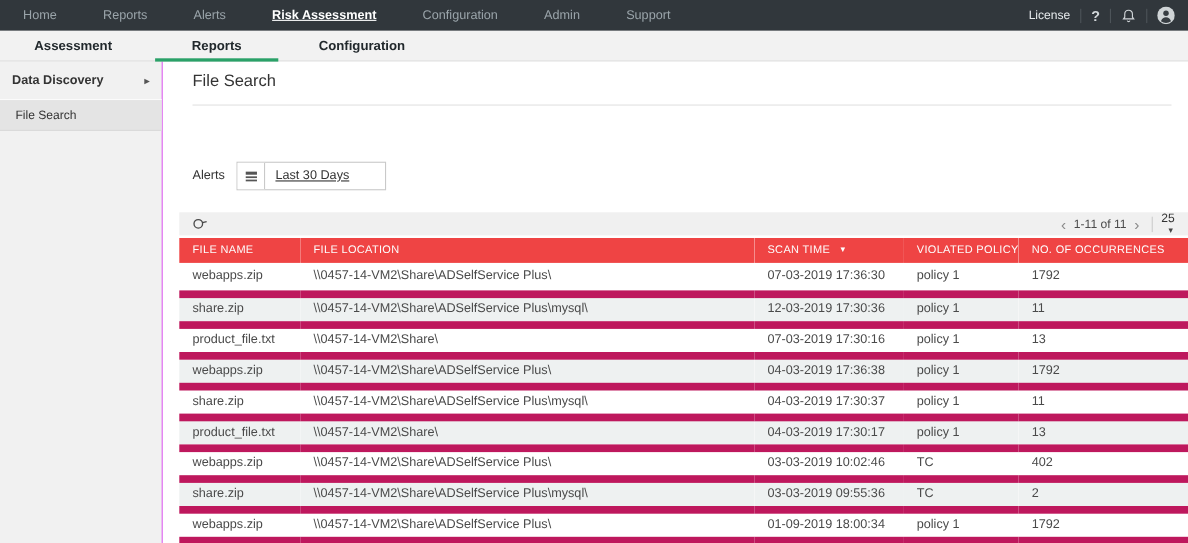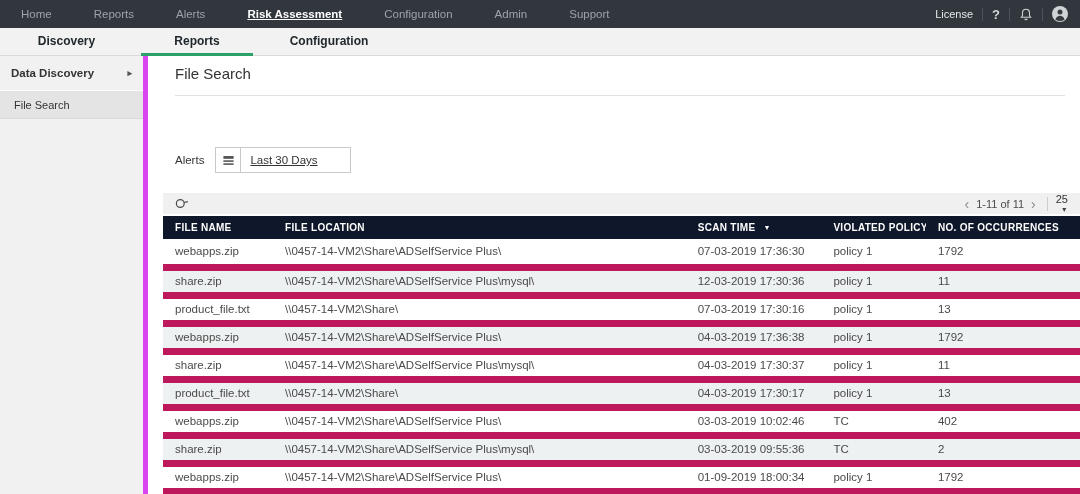--- a/index.html
+++ b/index.html
@@ -25,21 +25,21 @@
   .subtab { text-align:center; font-size:12px; font-weight:bold; color:#21282c;
             line-height:26px; position:relative; cursor:pointer; }
   .subtab-dashboard { width:133px; }
   .subtab-reports { width:112px; margin-left:8px; }
   .subtab-configuration { width:140px; margin-left:6px; }
   .subtab.active::after { content:""; position:absolute; left:0; right:0; bottom:-1px;
                           height:3px; background:#2aa168; }
 
   
   .layout { display:flex; height:438px; }
-  .sidebar { width:148px; background:#f1f1f1; border-right:5px solid #d946ef; }
+  .sidebar { width:148px; background:#f1f1f1; border-right:1px solid #d946ef; }
   .sidebar-section { height:35px; display:flex; align-items:center; padding:0 11px;
                      font-size:11.5px; font-weight:bold; color:#333; cursor:pointer;
                      border-bottom:1px solid #fbfbfb; }
   .sidebar-section .arrow { margin-left:auto; font-size:9px; color:#555; }
   .sidebar-item { height:28px; line-height:28px; padding-left:14px; font-size:11px;
                   color:#333; background:#e4e4e4; border-bottom:1px solid #d9d9d9; cursor:pointer; }
 
   .main { flex:1; background:#fff; padding-left:15px; }
   .page-title { margin:9px 12px 0; font-size:15px; font-weight:normal; color:#333; }
   .title-divider { height:1px; background:#e2e2e2; margin:13px 15px 0 12px; }
@@ -59,21 +59,21 @@
   .search-btn { display:flex; align-items:center; cursor:pointer; }
   .pagination { margin-left:auto; display:flex; align-items:center; font-size:11px; color:#555; }
   .pg-chevron { color:#8a8a8a; font-size:14px; line-height:14px; padding:0 7px; cursor:pointer; }
   .pg-range { color:#4b4b4b; }
   .pg-sep { width:1px; height:14px; background:#cccccc; margin:0 8px 0 4px; }
   .page-size { display:flex; align-items:center; cursor:pointer; color:#333;flex-direction:column; }
   .page-size .caret { font-size:8px; margin-left:5px; color:#444; }
 
   
   table { width:100%; border-collapse:collapse; table-layout:fixed; margin-top:2px; }
-  thead th { background:#0f172a; color:#fdfdfd; font-size:10px; font-weight:bold;
+  thead th { background:#ef4444; color:#fdfdfd; font-size:10px; font-weight:normal;
              text-align:left; padding:6px 4px 6px 12px; letter-spacing:.3px;
              white-space:nowrap; overflow:hidden; cursor:pointer; }
   thead .sort-caret { font-size:7px; margin-left:5px; color:#ffffff; vertical-align:1px; }
   tbody td { font-size:11.5px; color:#4a4a4a; padding:0 4px 0 12px; height:28px;
              border-bottom:7px solid #be185d; white-space:nowrap; overflow:hidden; }
   tbody tr:nth-child(even) { background:#eef1f1; }
   tbody tr:nth-child(odd) { background:#ffffff; }
 </style>
 </head>
 <body>
@@ -104,21 +104,21 @@
       <svg width="16" height="16" viewBox="0 0 16 16">
         <circle cx="8" cy="8" r="8" fill="#cfd4d6"></circle>
         <circle cx="8" cy="6.1" r="2.5" fill="#363c41"></circle>
         <path d="M3.4 13.4c.8-2.5 2.6-3.7 4.6-3.7s3.8 1.2 4.6 3.7a8 8 0 0 1-9.2 0z" fill="#363c41"></path>
       </svg>
     </span>
   </div>
 </div>
 
 <div class="subnav">
-  <div class="subtab subtab-dashboard">Discovery</div>
+  <div class="subtab subtab-dashboard">Assessment</div>
   <div class="subtab subtab-reports active">Reports</div>
   <div class="subtab subtab-configuration">Configuration</div>
 </div>
 
 <div class="layout">
 
   <div class="sidebar">
     <div class="sidebar-section">
       <span>Data Discovery</span>
       <span class="arrow">▸</span>

